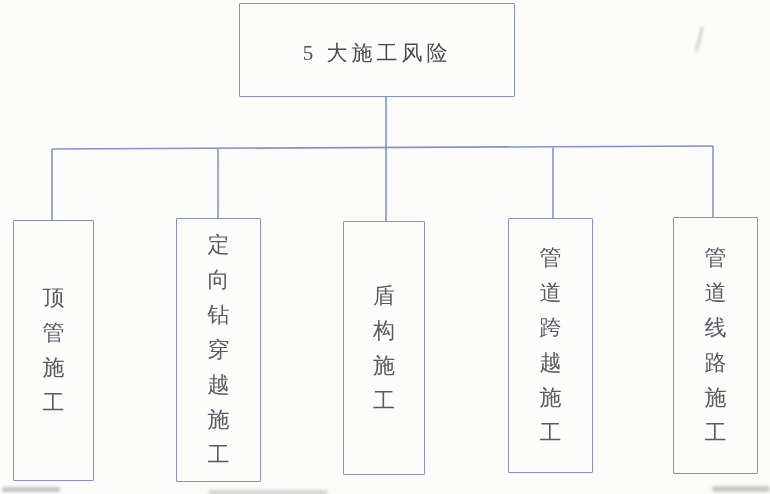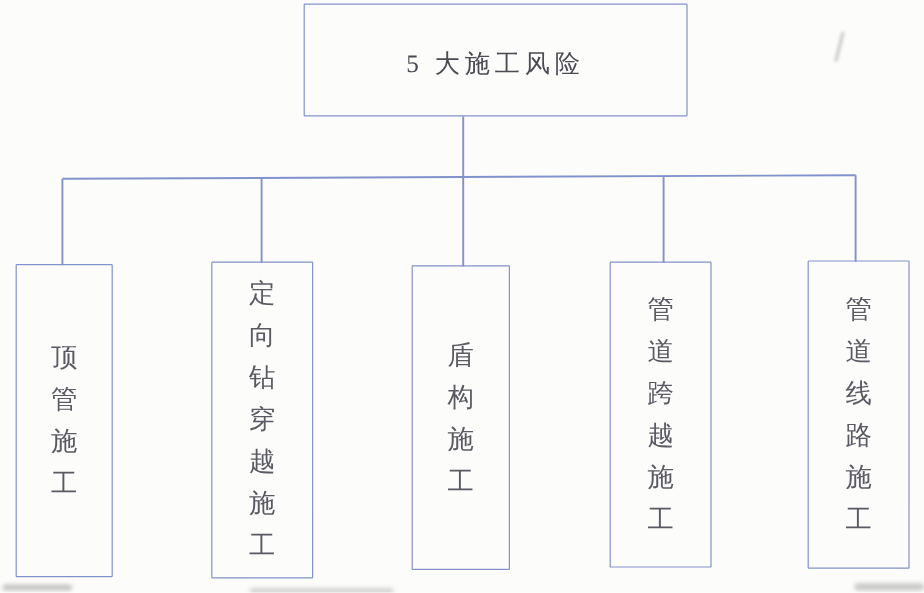--- a/index.html
+++ b/index.html
@@ -22,23 +22,23 @@
     pointer-events: none;
   }
   .node {
     position: absolute;
     border: 1.6px solid #8292cc;
     background: transparent;
     box-sizing: border-box;
     border-radius: 1px;
   }
   .rootbox {
-    left: 253px;
+    left: 239px;
     top: 3px;
-    width: 320px;
+    width: 276px;
     height: 94px;
     display: flex;
     flex-direction: column;
     align-items: center;
     justify-content: center;
     padding-top: 6px;
   }
   .title-line {
     font-size: 21px;
     line-height: 31px;

